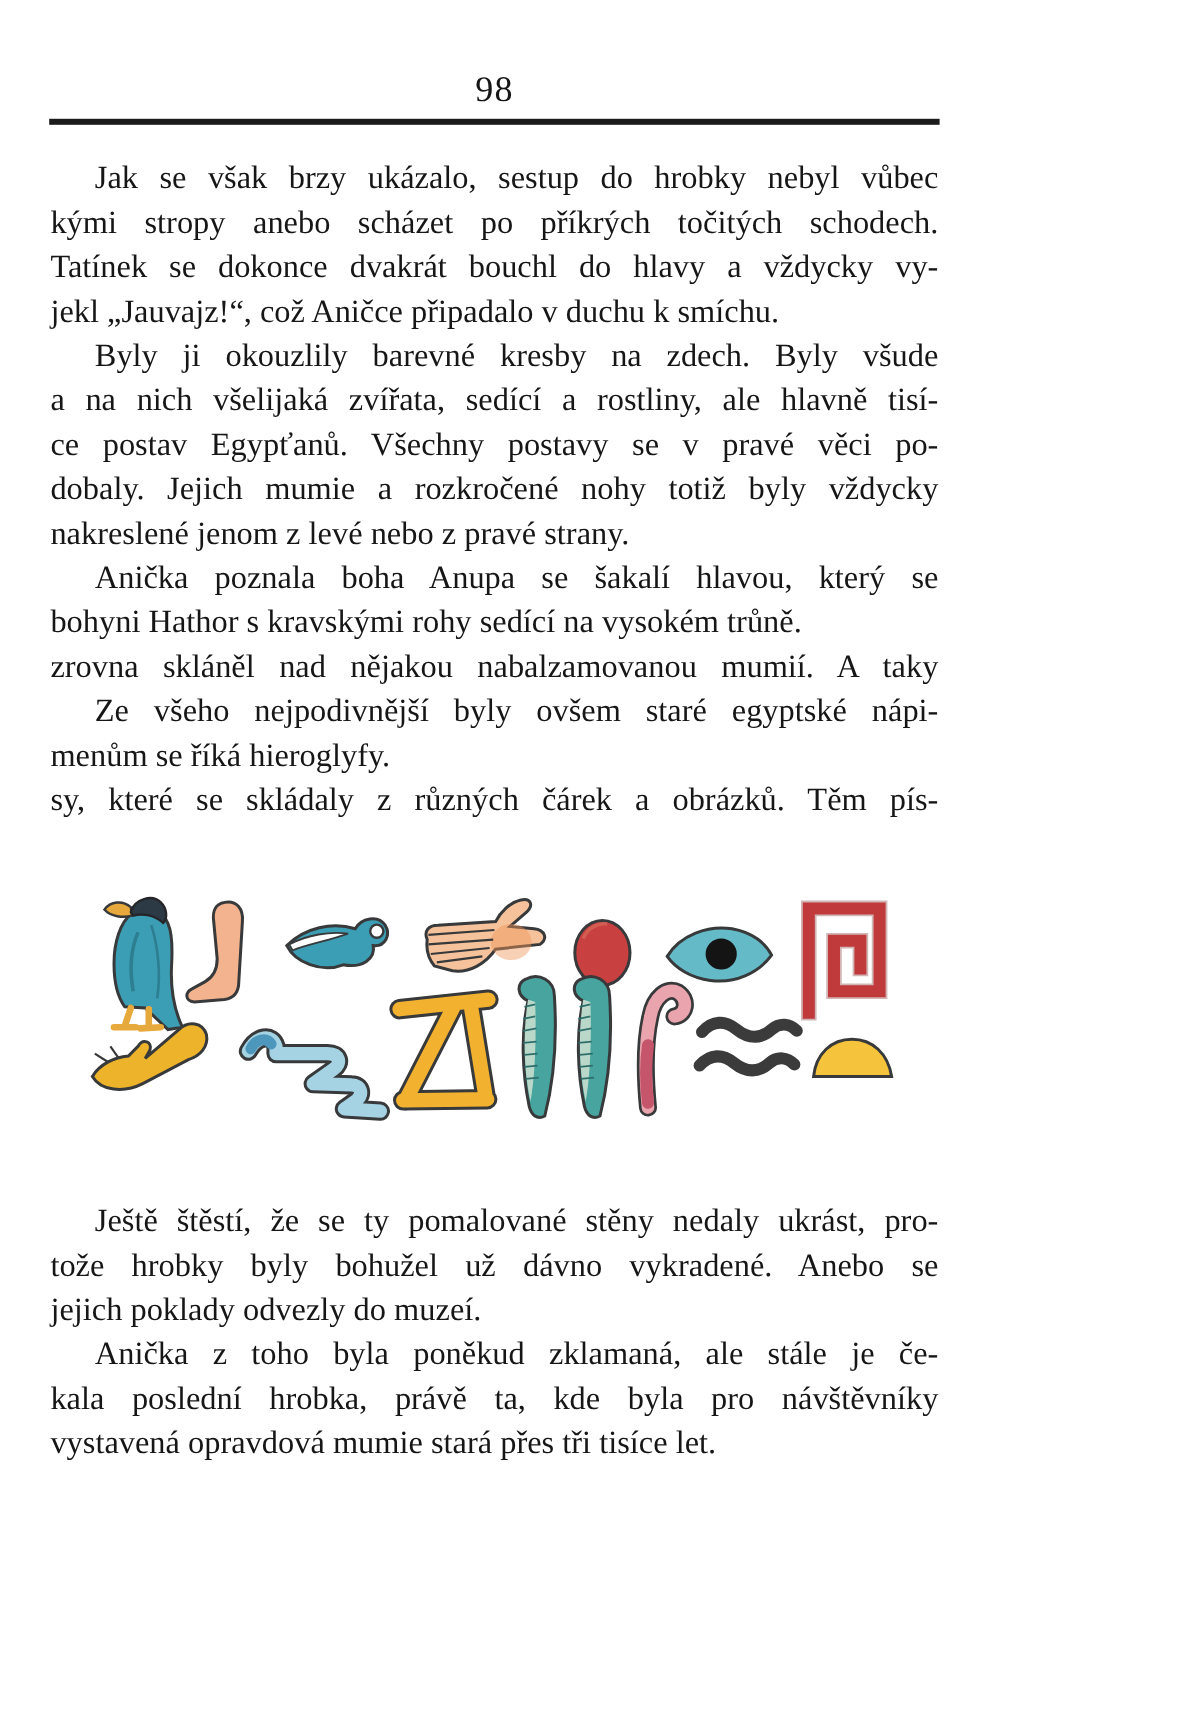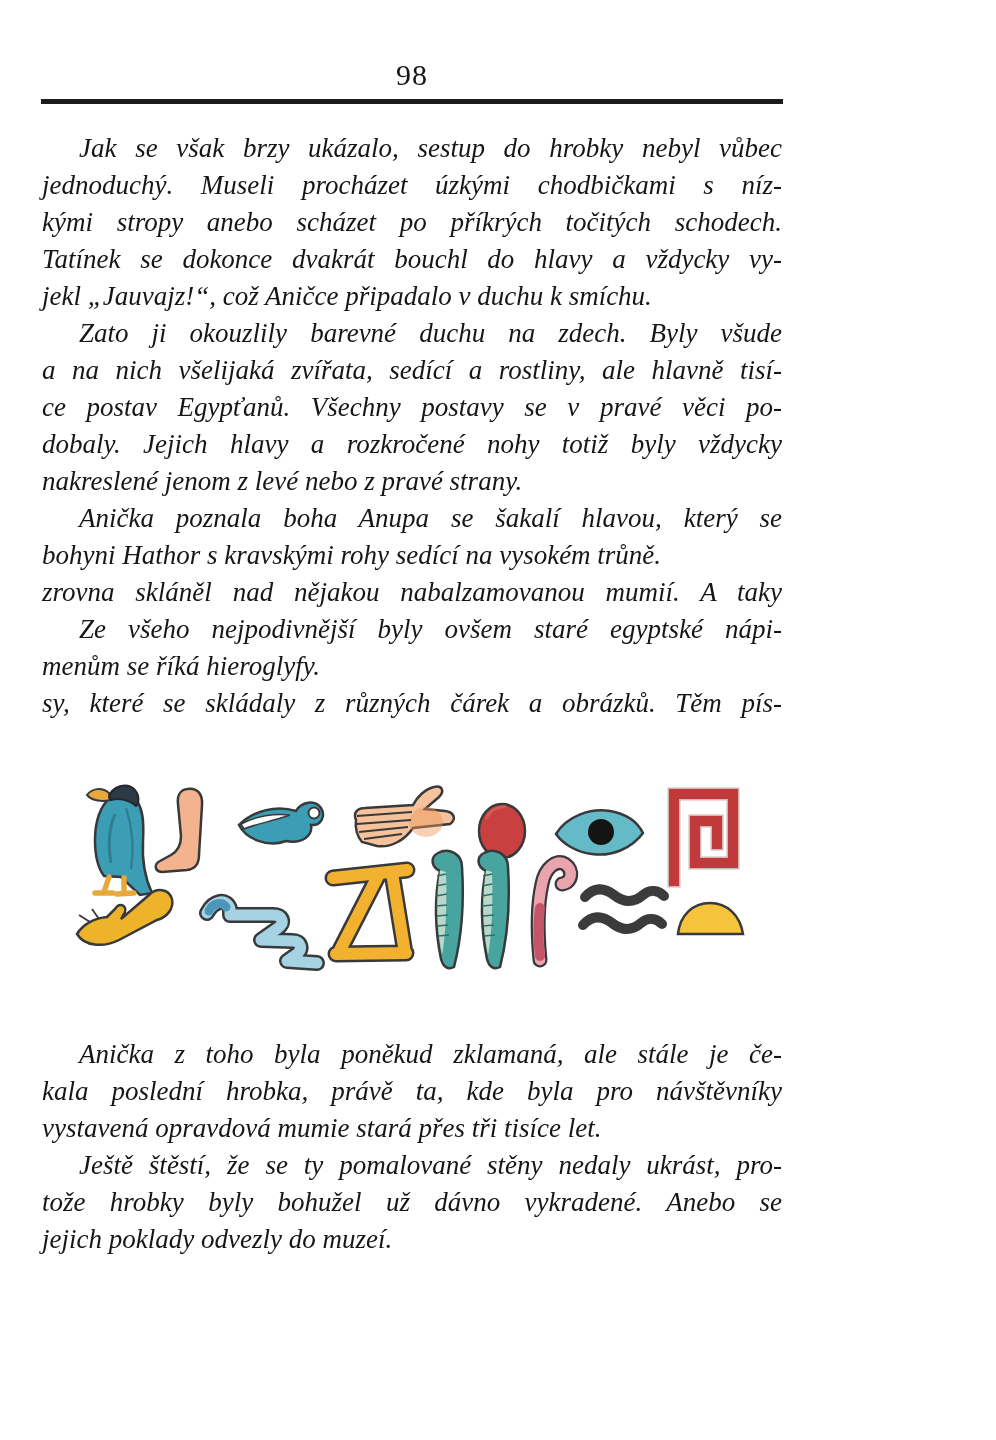--- a/index.html
+++ b/index.html
@@ -15,21 +15,21 @@
   }
   .header-rule{
     width:742px;margin:7px auto 0 auto;
     border:none;border-top:5px solid #1b1b1b;height:0;
   }
   .text-block{
     width:740px;margin:0 auto;font-size:27px;line-height:37px;
   }
   .text-block.top{margin-top:26px;}
   .text-block.bottom{margin-top:44px;}
-  .para{margin:0;padding:0;font-style:italic;}
+  .para{margin:0;padding:0;}
   .line{
     text-align:justify;
     -moz-text-align-last:justify;
     text-align-last:justify;
     white-space:normal;
   }
   .line.last{
     text-align-last:left;
     -moz-text-align-last:left;
   }
@@ -43,30 +43,29 @@
 <body>
 
 <div class="page">
 
   <div class="page-number">98</div>
   <hr class="header-rule">
 
   <div class="text-block top">
       <div class="para">
         <div class="line first">Jak se však brzy ukázalo, sestup do hrobky nebyl vůbec</div>
-        <div class="line">jednoduchý. Museli procházet úzkými chodbičkami s níz-</div>
         <div class="line">kými stropy anebo scházet po příkrých točitých schodech.</div>
         <div class="line">Tatínek se dokonce dvakrát bouchl do hlavy a vždycky vy-</div>
         <div class="line last">jekl „Jauvajz!“, což Aničce připadalo v duchu k smíchu.</div>
       </div>
       <div class="para">
-        <div class="line first">Zato ji okouzlily barevné duchu na zdech. Byly všude</div>
+        <div class="line first">Byly ji okouzlily barevné kresby na zdech. Byly všude</div>
         <div class="line">a na nich všelijaká zvířata, sedící a rostliny, ale hlavně tisí-</div>
         <div class="line">ce postav Egypťanů. Všechny postavy se v pravé věci po-</div>
-        <div class="line">dobaly. Jejich hlavy a rozkročené nohy totiž byly vždycky</div>
+        <div class="line">dobaly. Jejich mumie a rozkročené nohy totiž byly vždycky</div>
         <div class="line last">nakreslené jenom z levé nebo z pravé strany.</div>
       </div>
       <div class="para">
         <div class="line first">Anička poznala boha Anupa se šakalí hlavou, který se</div>
         <div class="line last">bohyni Hathor s kravskými rohy sedící na vysokém trůně.</div>
         <div class="line">zrovna skláněl nad nějakou nabalzamovanou mumií. A taky</div>
       </div>
       <div class="para">
         <div class="line first">Ze všeho nejpodivnější byly ovšem staré egyptské nápi-</div>
         <div class="line last">menům se říká hieroglyfy.</div>
@@ -158,24 +157,24 @@
 
       <g>
         <path d="M604,170 C606,151 619,139 636,139 C653,139 666,151 669,170 Z" fill="#F5C33C" stroke="#38393b" stroke-width="2.5"></path>
       </g>
 
     </svg>
   </div>
 
   <div class="text-block bottom">
       <div class="para">
+        <div class="line first">Ještě štěstí, že se ty pomalované stěny nedaly ukrást, pro-</div>
+        <div class="line">tože hrobky byly bohužel už dávno vykradené. Anebo se</div>
+        <div class="line last">jejich poklady odvezly do muzeí.</div>
+      </div>
+      <div class="para">
         <div class="line first">Anička z toho byla poněkud zklamaná, ale stále je če-</div>
         <div class="line">kala poslední hrobka, právě ta, kde byla pro návštěvníky</div>
         <div class="line last">vystavená opravdová mumie stará přes tři tisíce let.</div>
-      </div>
-      <div class="para">
-        <div class="line first">Ještě štěstí, že se ty pomalované stěny nedaly ukrást, pro-</div>
-        <div class="line">tože hrobky byly bohužel už dávno vykradené. Anebo se</div>
-        <div class="line last">jejich poklady odvezly do muzeí.</div>
       </div>
     </div>
 
 </div>
 
 </body></html>

